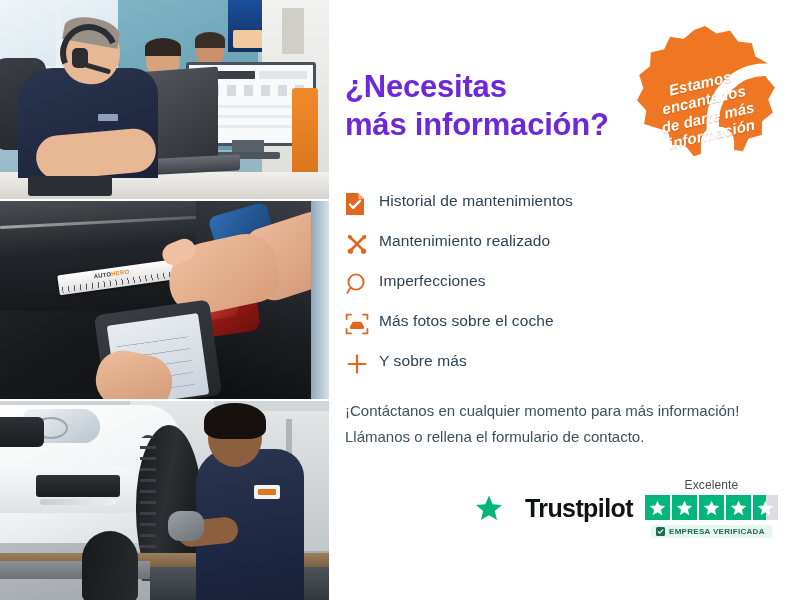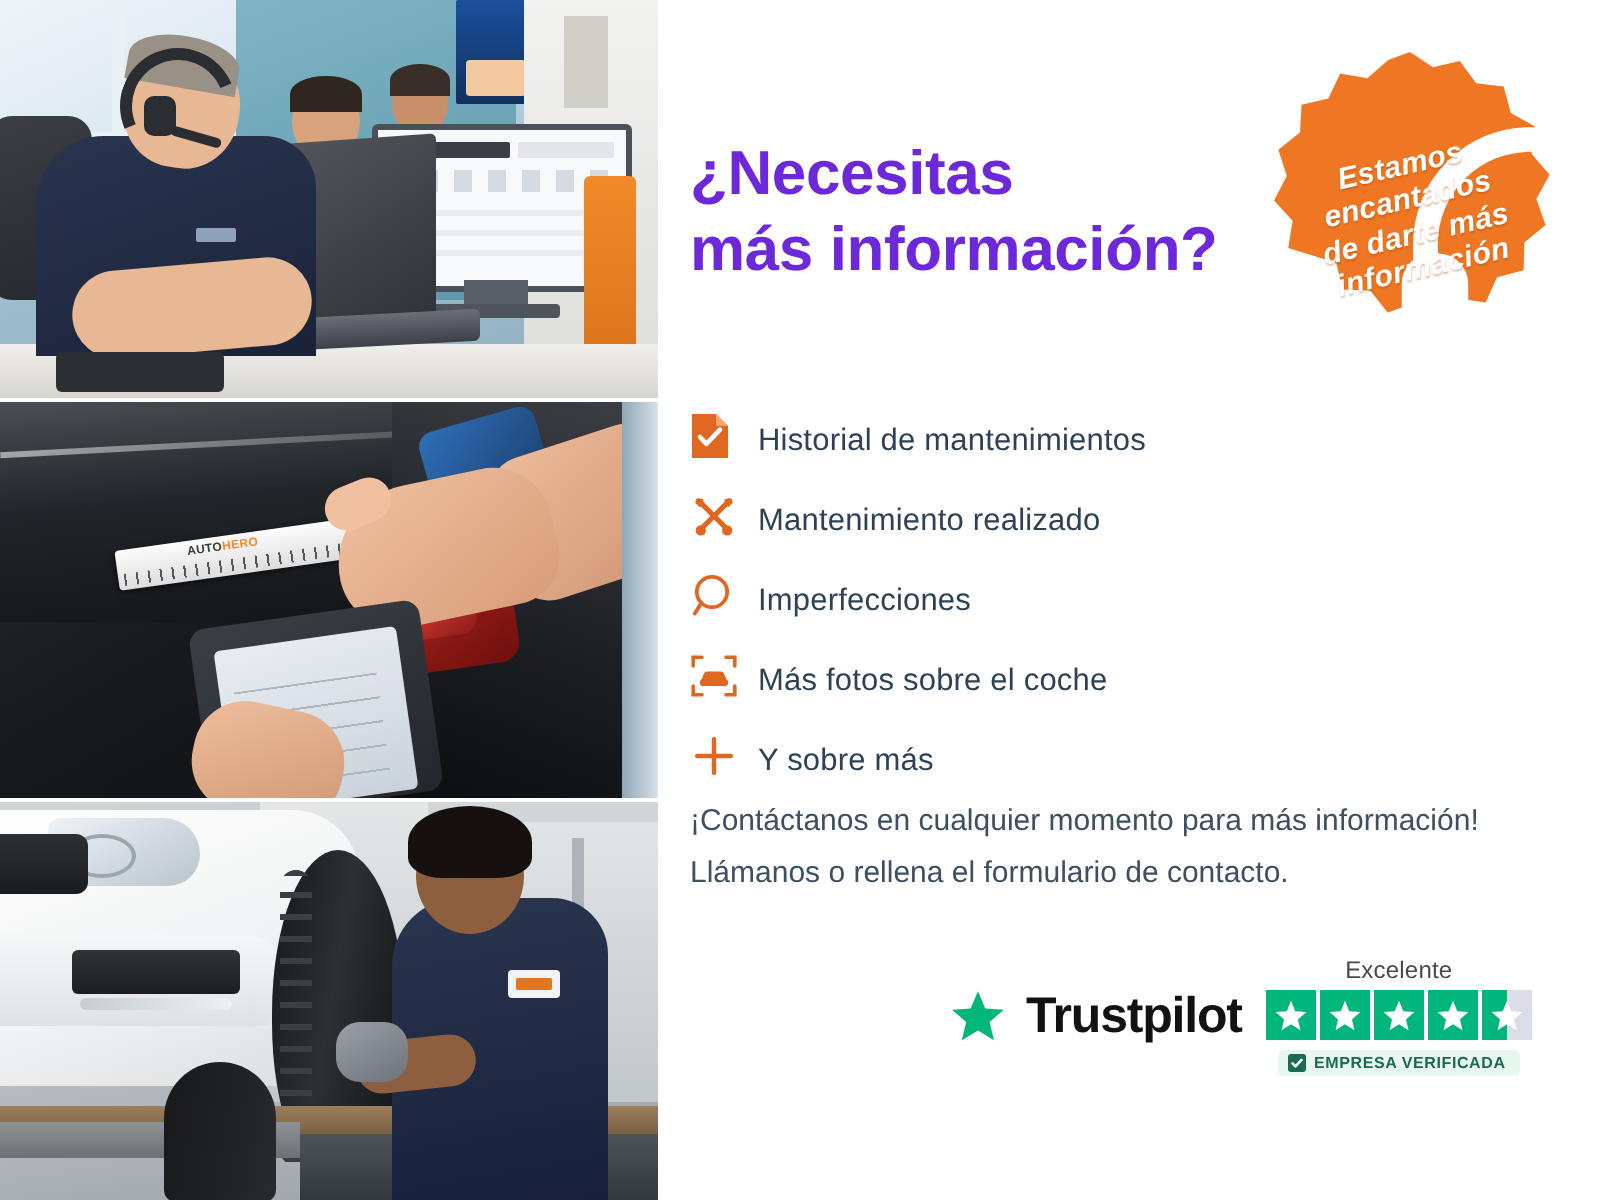--- a/index.html
+++ b/index.html
@@ -241,21 +241,21 @@
     letter-spacing:.2px;
     text-shadow:0 1px 1px rgba(160,70,10,.35);
     white-space:pre-line;
   }
 
   
   .features{
     position:absolute;left:16px;top:192px;width:300px;
   }
   .feat{
-    display:flex;align-items:flex-end;
+    display:flex;align-items:flex-start;
     height:38px;
     margin-bottom:2px;
   }
   .feat .ic{
     width:34px;flex:0 0 34px;
     display:flex;align-items:center;justify-content:flex-start;
     color:#e0671f;
   }
   .feat .ic svg{display:block;}
   .feat .lbl{
@@ -270,21 +270,21 @@
     line-height:1.72;
     color:#3d4f60;
     white-space:pre-line;
   }
 
   
   .tp{
     position:absolute;left:146px;top:478px;
     display:flex;align-items:center;gap:12px;
   }
-  .tp-logo{display:flex;align-items:center;gap:10px;}
+  .tp-logo{display:flex;align-items:center;gap:22px;}
   .tp-logo .word{
     font-size:25px;font-weight:bold;color:#111214;letter-spacing:-.6px;
   }
   .tp-right{display:flex;flex-direction:column;align-items:center;gap:3px;}
   .tp-exc{font-size:12px;color:#4a4a4a;letter-spacing:.1px;}
   .tp-stars{display:flex;gap:2px;}
   .tp-stars .s{
     width:25px;height:25px;background:#00b67a;
     display:flex;align-items:center;justify-content:center;
   }

